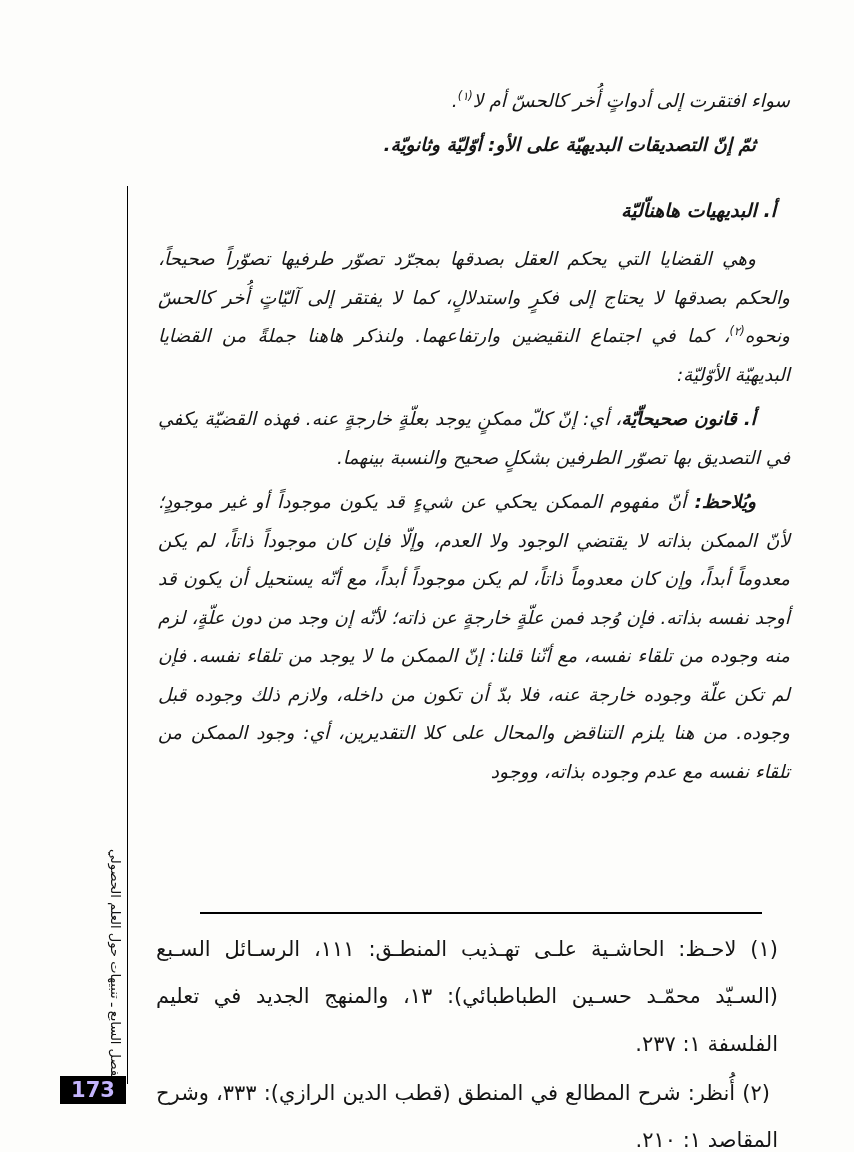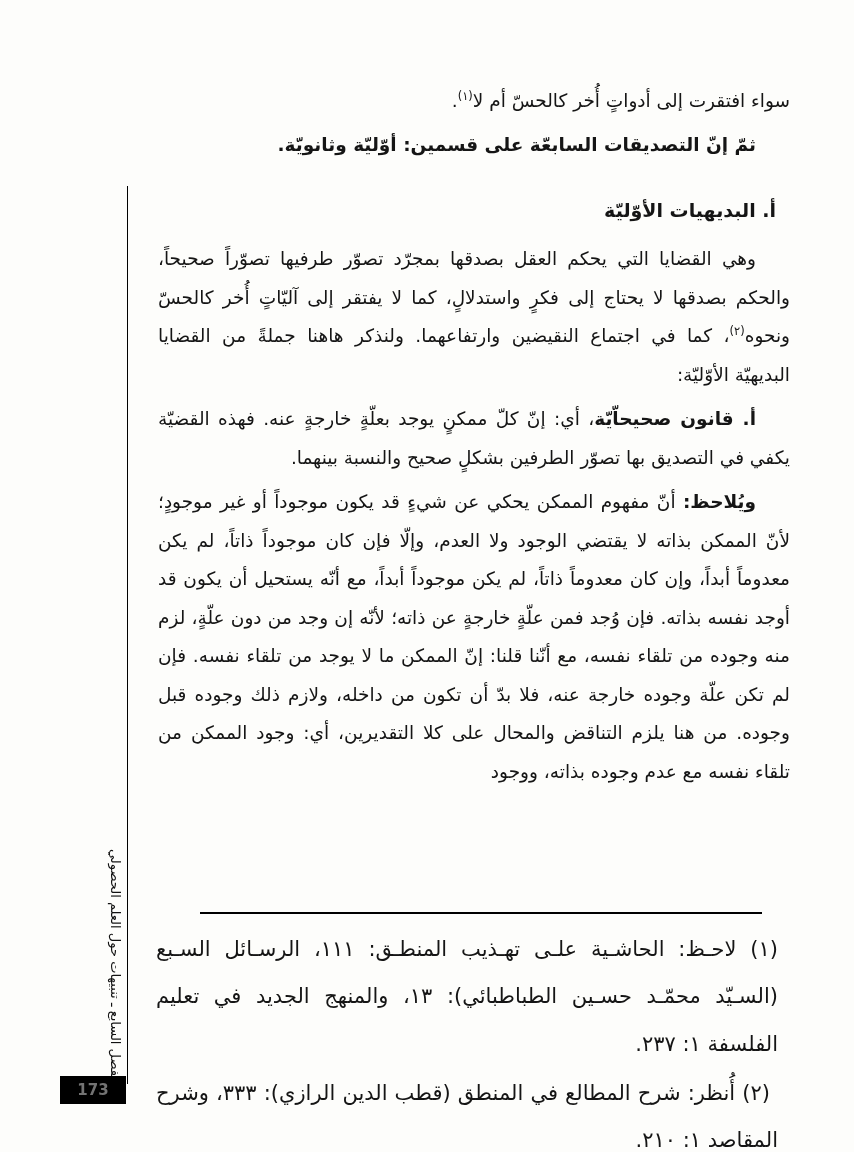--- a/index.html
+++ b/index.html
@@ -18,21 +18,21 @@
   .main-text {
     position: absolute;
     top: 82px;
     right: 64px;
     width: 632px;
     direction: rtl;
     text-align: justify;
     font-size: 18.5px;
     line-height: 2.08;
   }
-  .main-text p { margin: 0 0 6px 0; }
+  .main-text p { margin: 0 0 6px 0; font-style: italic; }
   .p-indent { text-indent: 34px; }
   .bold { font-weight: 700; }
   .opening-line { text-align: right; }
   .section-heading {
     font-weight: 700;
     margin: 26px 0 10px 0 !important;
     text-indent: 14px;
     font-size: 19px;
   }
   .fn-ref {
@@ -87,41 +87,41 @@
   }
 
   
   .page-number {
     position: absolute;
     left: 60px;
     top: 1076px;
     width: 66px;
     height: 28px;
     background: #000;
-    color: #737373;
+    color: #c4b5fd;
     font-weight: 700;
-    font-size: 15px;
+    font-size: 21px;
     display: flex;
     align-items: center;
     justify-content: center;
     font-family: "DejaVu Sans", sans-serif;
   }
 </style>
 </head>
 <body>
 
 <div class="page">
 
   <div class="main-text">
 
     <p class="opening-line"><span>سواء افتقرت إلى أدواتٍ أُخر كالحسّ أم لا</span><span class="fn-ref">(١)</span><span>.</span></p>
 
-    <p class="p-indent bold">ثمّ إنّ التصديقات السابعّة على قسمين: أوّليّة وثانويّة.</p>
+    <p class="p-indent bold">ثمّ إنّ التصديقات البديهيّة على الأو: أوّليّة وثانويّة.</p>
 
-    <p class="section-heading">أ. البديهيات الأوّليّة</p>
+    <p class="section-heading">أ. البديهيات هاهناّليّة</p>
 
     <p class="p-indent"><span>وهي القضايا التي يحكم العقل بصدقها بمجرّد تصوّر طرفيها تصوّراً صحيحاً، والحكم بصدقها لا يحتاج إلى فكرٍ واستدلالٍ، كما لا يفتقر إلى آليّاتٍ أُخر كالحسّ ونحوه</span><span class="fn-ref">(٢)</span><span>، كما في اجتماع النقيضين وارتفاعهما. ولنذكر هاهنا جملةً من القضايا البديهيّة الأوّليّة:</span></p>
 
     <p class="p-indent"><span class="bold">أ. قانون صحيحاّيّة</span><span>، أي: إنّ كلّ ممكنٍ يوجد بعلّةٍ خارجةٍ عنه. فهذه القضيّة يكفي في التصديق بها تصوّر الطرفين بشكلٍ صحيح والنسبة بينهما.</span></p>
 
     <p class="p-indent"><span class="bold">ويُلاحظ:</span><span> أنّ مفهوم الممكن يحكي عن شيءٍ قد يكون موجوداً أو غير موجودٍ؛ لأنّ الممكن بذاته لا يقتضي الوجود ولا العدم، وإلّا فإن كان موجوداً ذاتاً، لم يكن معدوماً أبداً، وإن كان معدوماً ذاتاً، لم يكن موجوداً أبداً، مع أنّه يستحيل أن يكون قد أوجد نفسه بذاته. فإن وُجد فمن علّةٍ خارجةٍ عن ذاته؛ لأنّه إن وجد من دون علّةٍ، لزم منه وجوده من تلقاء نفسه، مع أنّنا قلنا: إنّ الممكن ما لا يوجد من تلقاء نفسه. فإن لم تكن علّة وجوده خارجة عنه، فلا بدّ أن تكون من داخله، ولازم ذلك وجوده قبل وجوده. من هنا يلزم التناقض والمحال على كلا التقديرين، أي: وجود الممكن من تلقاء نفسه مع عدم وجوده بذاته، ووجود</span></p>
 
   </div>
 
   <div class="fn-sep"></div>

